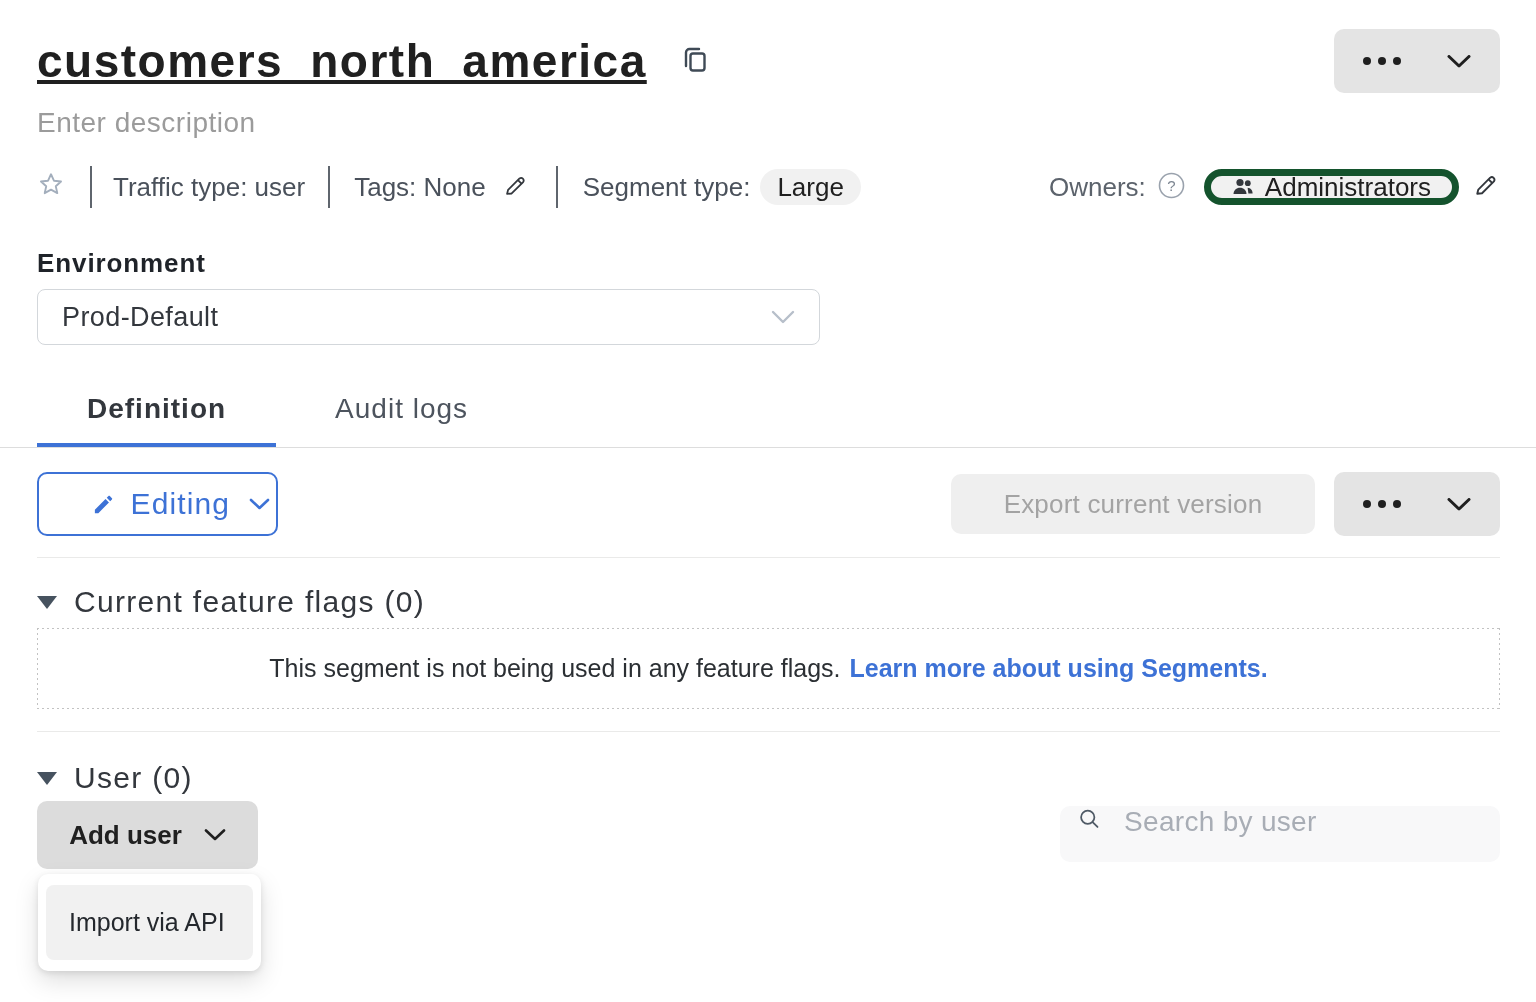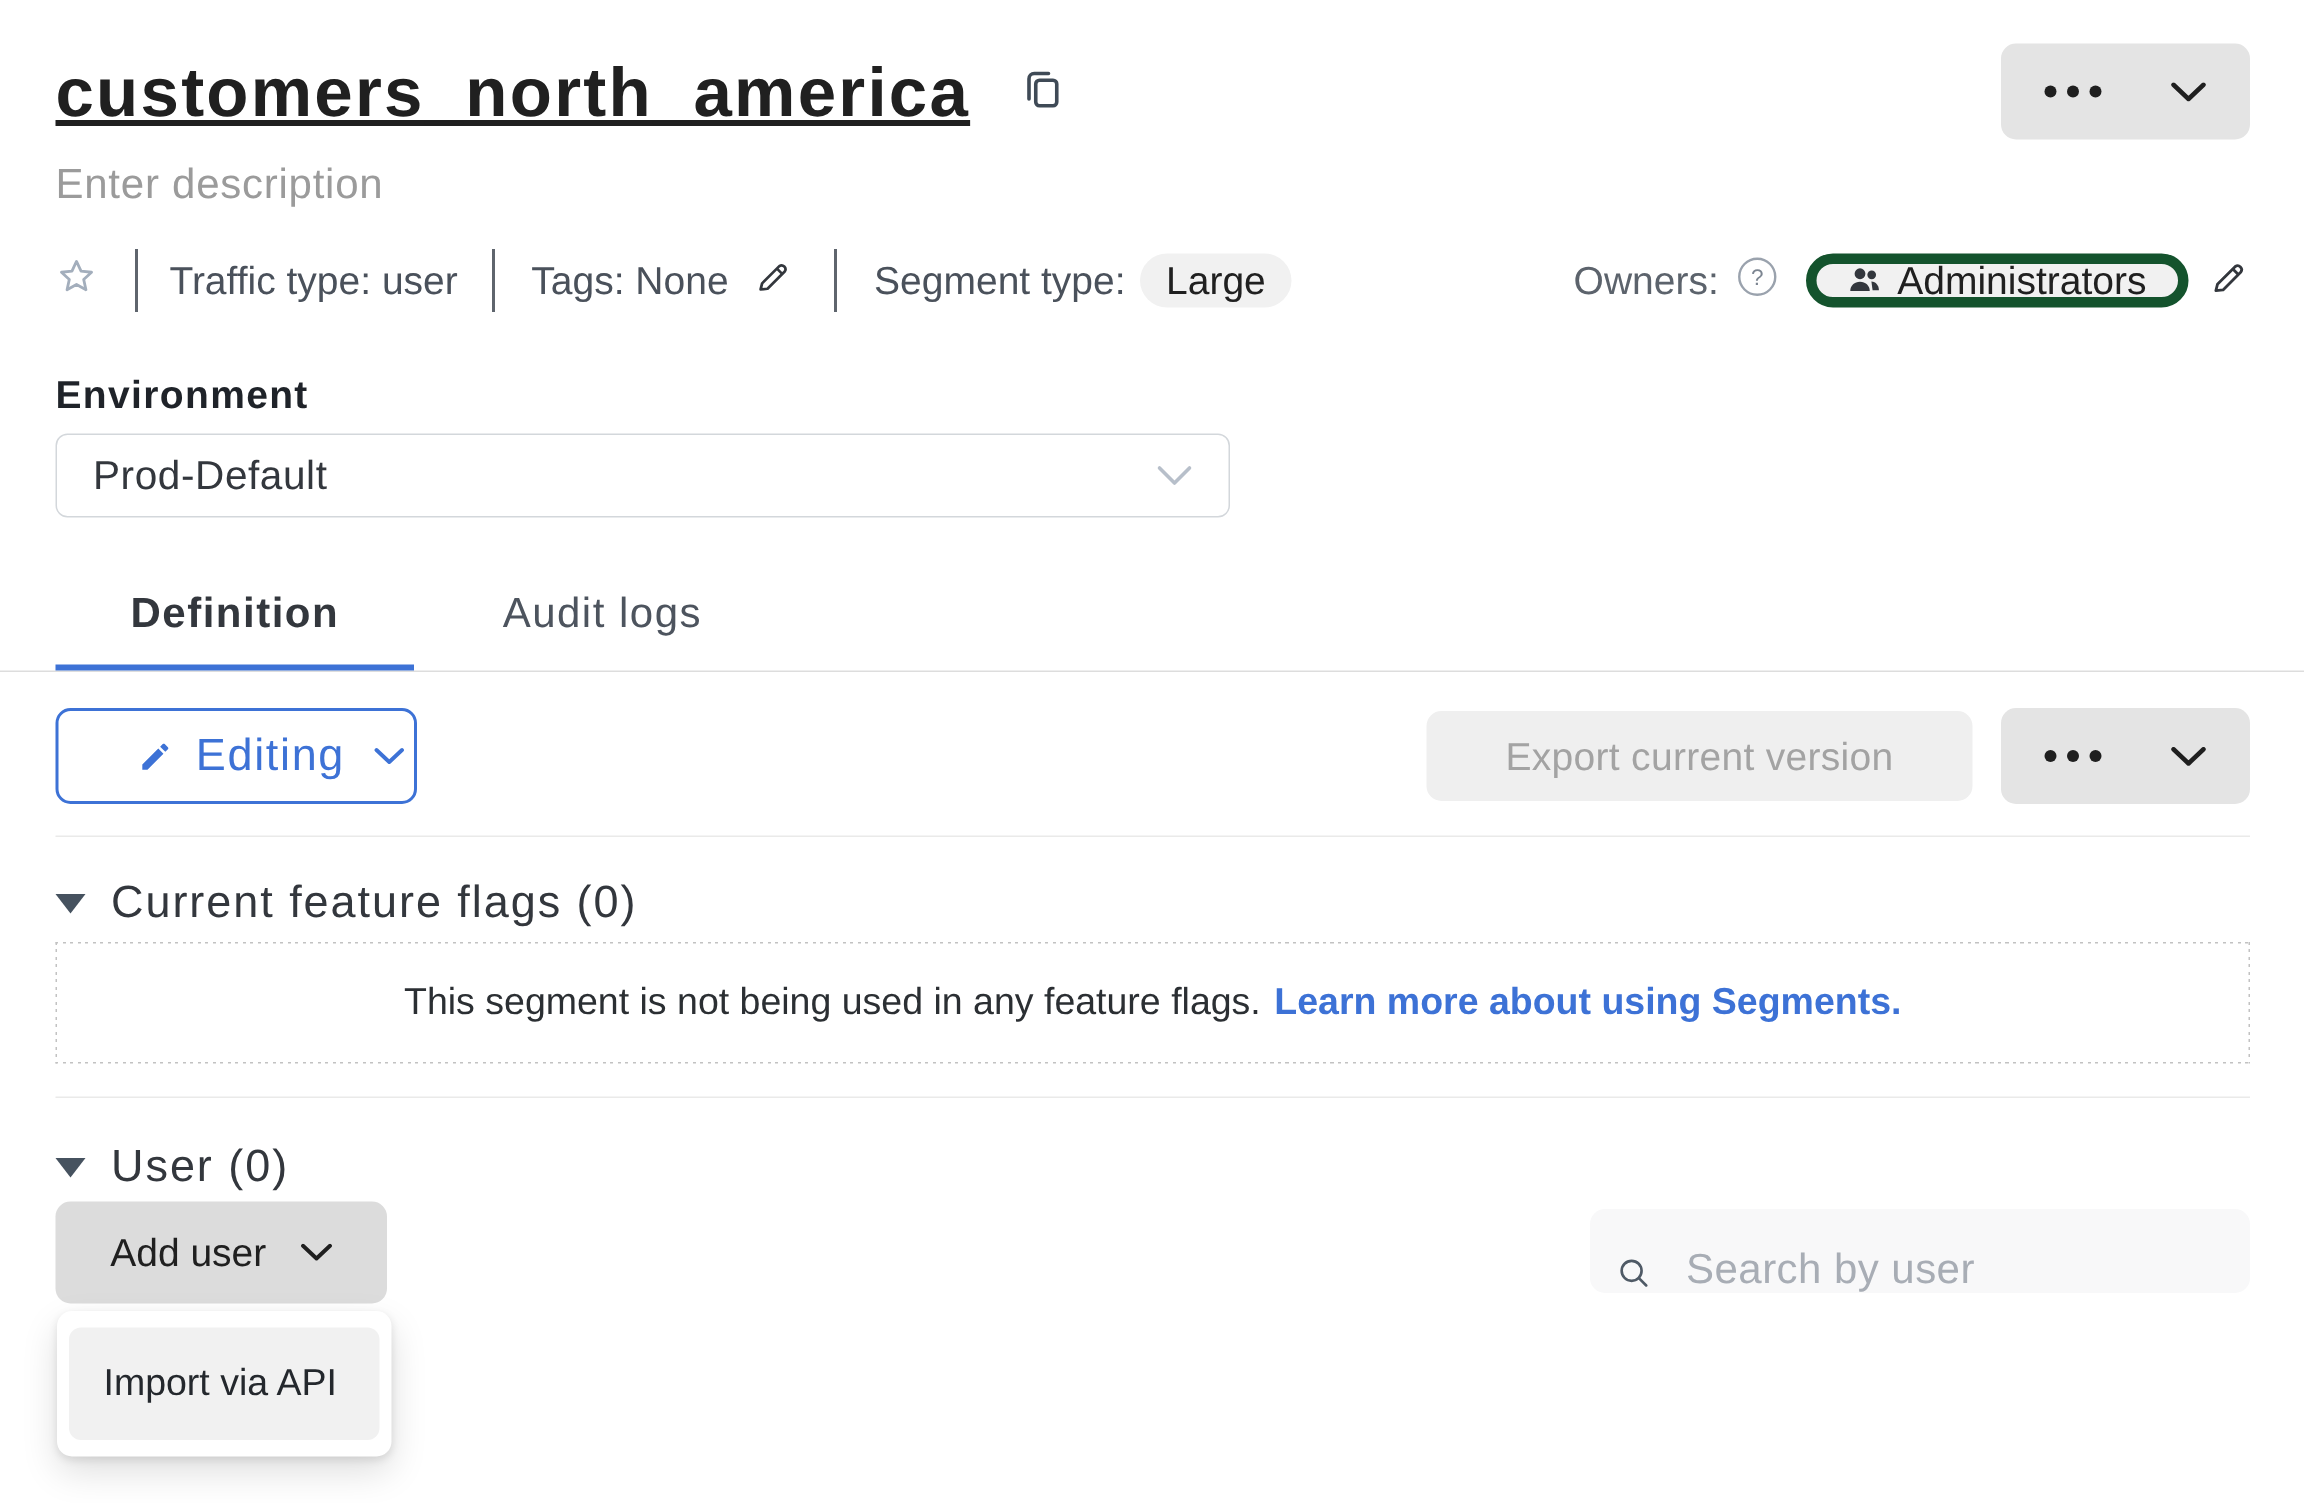--- a/index.html
+++ b/index.html
@@ -87,27 +87,27 @@
     background-size: 100% 1px, 100% 1px, 1px 100%, 1px 100%;
     background-repeat: no-repeat;
     display:flex; align-items:center; justify-content:center; font-size:25px; color:#2b2f33; }
   .dotted-box a { color:#3d72d6; font-weight:700; text-decoration:none; margin-left:9px; cursor:pointer; }
 
   
   .user-toolbar { margin-top:6px; display:flex; align-items:flex-start; }
   .add-wrap { position:relative; }
   .add-user-btn { width:221px; height:68px; background:#dcdcdc; border:none; border-radius:10px;
     display:flex; align-items:center; justify-content:center; gap:22px; font-size:26px; color:#202020;
-    font-family:inherit; cursor:pointer; }
+    font-family:inherit; cursor:pointer;font-weight:bold; }
   .dropdown { position:absolute; left:1px; top:73px; width:223px; background:#fff; border-radius:10px;
     box-shadow:0 2px 6px rgba(0,0,0,.10), 0 10px 24px rgba(0,0,0,.13); padding:11px 8px; }
   .dropdown-item { height:75px; background:#f1f1f1; border-radius:8px; display:flex; align-items:center;
     padding:0 23px; font-size:25px; color:#24282d; cursor:pointer; white-space:nowrap; }
   .search { margin-left:auto; margin-top:5px; width:440px; height:56px; background:#f8f8f9; border-radius:10px;
-    display:flex; align-items:flex-end; padding:0 18px; gap:23px; }
+    display:flex; align-items:flex-start; padding:0 18px; gap:23px; }
   .search input { border:none; background:transparent; outline:none; font-size:28px; letter-spacing:0.3px; color:#33373d;
     width:100%; font-family:inherit; padding:0; }
   .search input::placeholder { color:#a8adb5; }
 </style>
 </head>
 <body>
 
 <div class="page">
 
   <div class="header-row">

